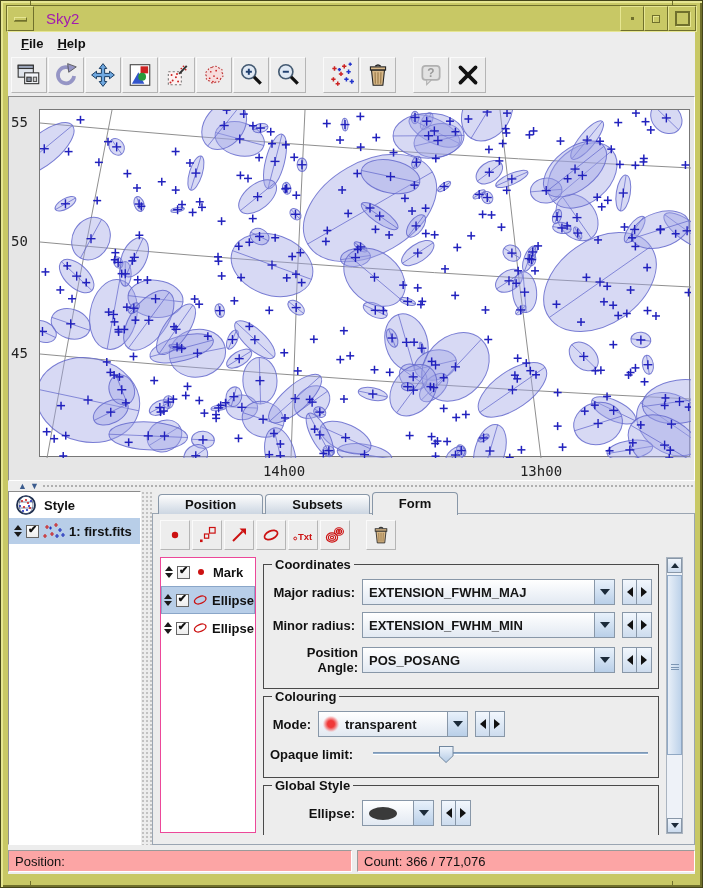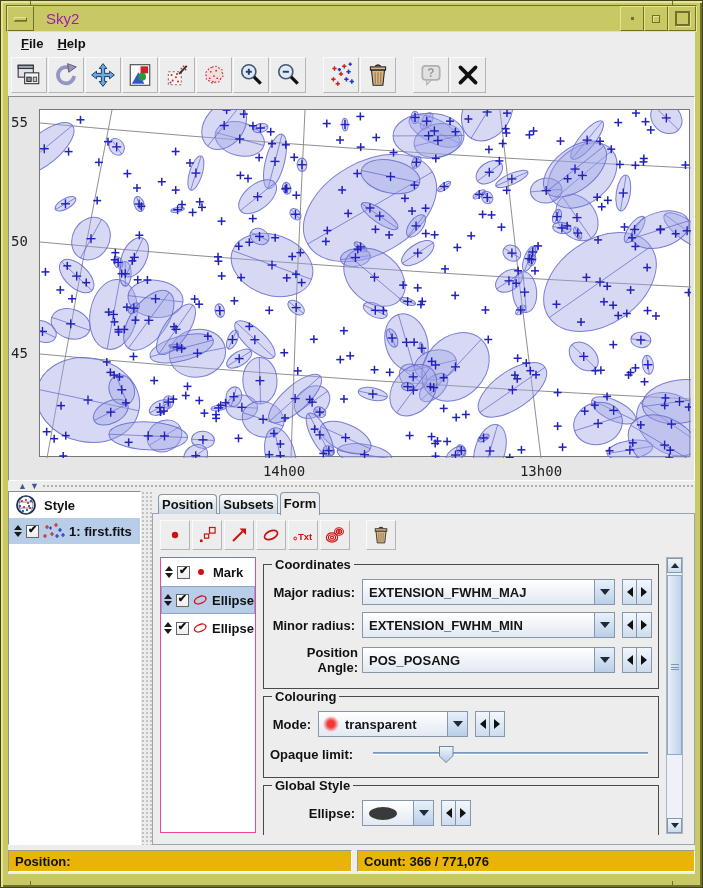--- a/index.html
+++ b/index.html
@@ -96,21 +96,21 @@
   .handle .t-dn { width:0; height:0; border-left:4px solid transparent;
     border-right:4px solid transparent; border-top:5px solid #1a1a1a; margin-top:1px;}
   .checkbox { width:13px; height:13px; background:linear-gradient(#ffffff,#ededed);
     border:1px solid #666; position:relative; margin:0 3px; flex:none; }
   .checkbox.checked::after { content:"✔"; position:absolute; left:1px; top:-3px;
     font-size:11px; color:#111; }
 
   
   .tab-panel { position:absolute; left:144px; top:459px; width:543px; height:354px; }
   .tabs { position:absolute; left:6px; top:0; height:23px; display:flex; align-items:flex-end; z-index:2;}
-  .tab { height:20px; line-height:19px; padding:0 3px; font-weight:bold; font-size:13px;
+  .tab { height:20px; line-height:19px; padding:0 26px; font-weight:bold; font-size:13px;
     color:#111; background:linear-gradient(#fdfdfd,#ccd6e2);
     border:1px solid #8897a8; border-bottom:none; border-radius:4px 4px 0 0; margin-right:2px;
     position:relative; }
   .tab.selected { height:23px; line-height:22px; background:#ededed; bottom:-1px; }
   .tab-content { position:absolute; left:0; top:22px; width:543px; height:332px;
     background:#ededed; border:1px solid #9aa5b2; z-index:1; }
 
   .form-toolbar { position:absolute; left:7px; top:6px; display:flex; }
   .fbtn { width:30px; height:30px; margin-right:2px; background:#ededed;
     border:1px solid; border-color:#fafafa #b5b5b5 #b5b5b5 #fafafa;
@@ -176,24 +176,24 @@
   .tri-dn-s { width:0; height:0; border-left:4px solid transparent;
     border-right:4px solid transparent; border-top:5px solid #1c2b3a; }
   .sthumb { position:absolute; left:0; top:17px; width:15px; height:180px;
     background:linear-gradient(90deg,#e8eff8,#bdd2ea); border:1px solid #90a8c4; }
   .sgrip { position:absolute; left:3px; top:88px; width:8px; height:6px;
     border-top:1px solid #7c96b4; border-bottom:1px solid #7c96b4; }
   .sgrip::after { content:""; position:absolute; left:0; top:2px; width:8px; border-top:1px solid #7c96b4; }
 
   
   .statusbar { position:absolute; left:0; top:818px; width:687px; height:22px; display:flex; }
-  .status-box { height:22px; background:#eab308; border:1px solid;
+  .status-box { height:22px; background:#fca5a5; border:1px solid;
     border-color:#9a9a9a #ffffff #ffffff #9a9a9a;
     display:flex; align-items:center; padding-left:6px;
-    font-weight:bold; font-size:13px; color:#111; }
+    font-weight:normal; font-size:13px; color:#111; }
   .status-pos { width:344px; margin-right:5px; }
   .status-count { flex:1; }
 
   .icon-label { font-weight:bold; fill:#cc1111; }
 </style>
 </head>
 <body>
 
 <div class="window">
 

